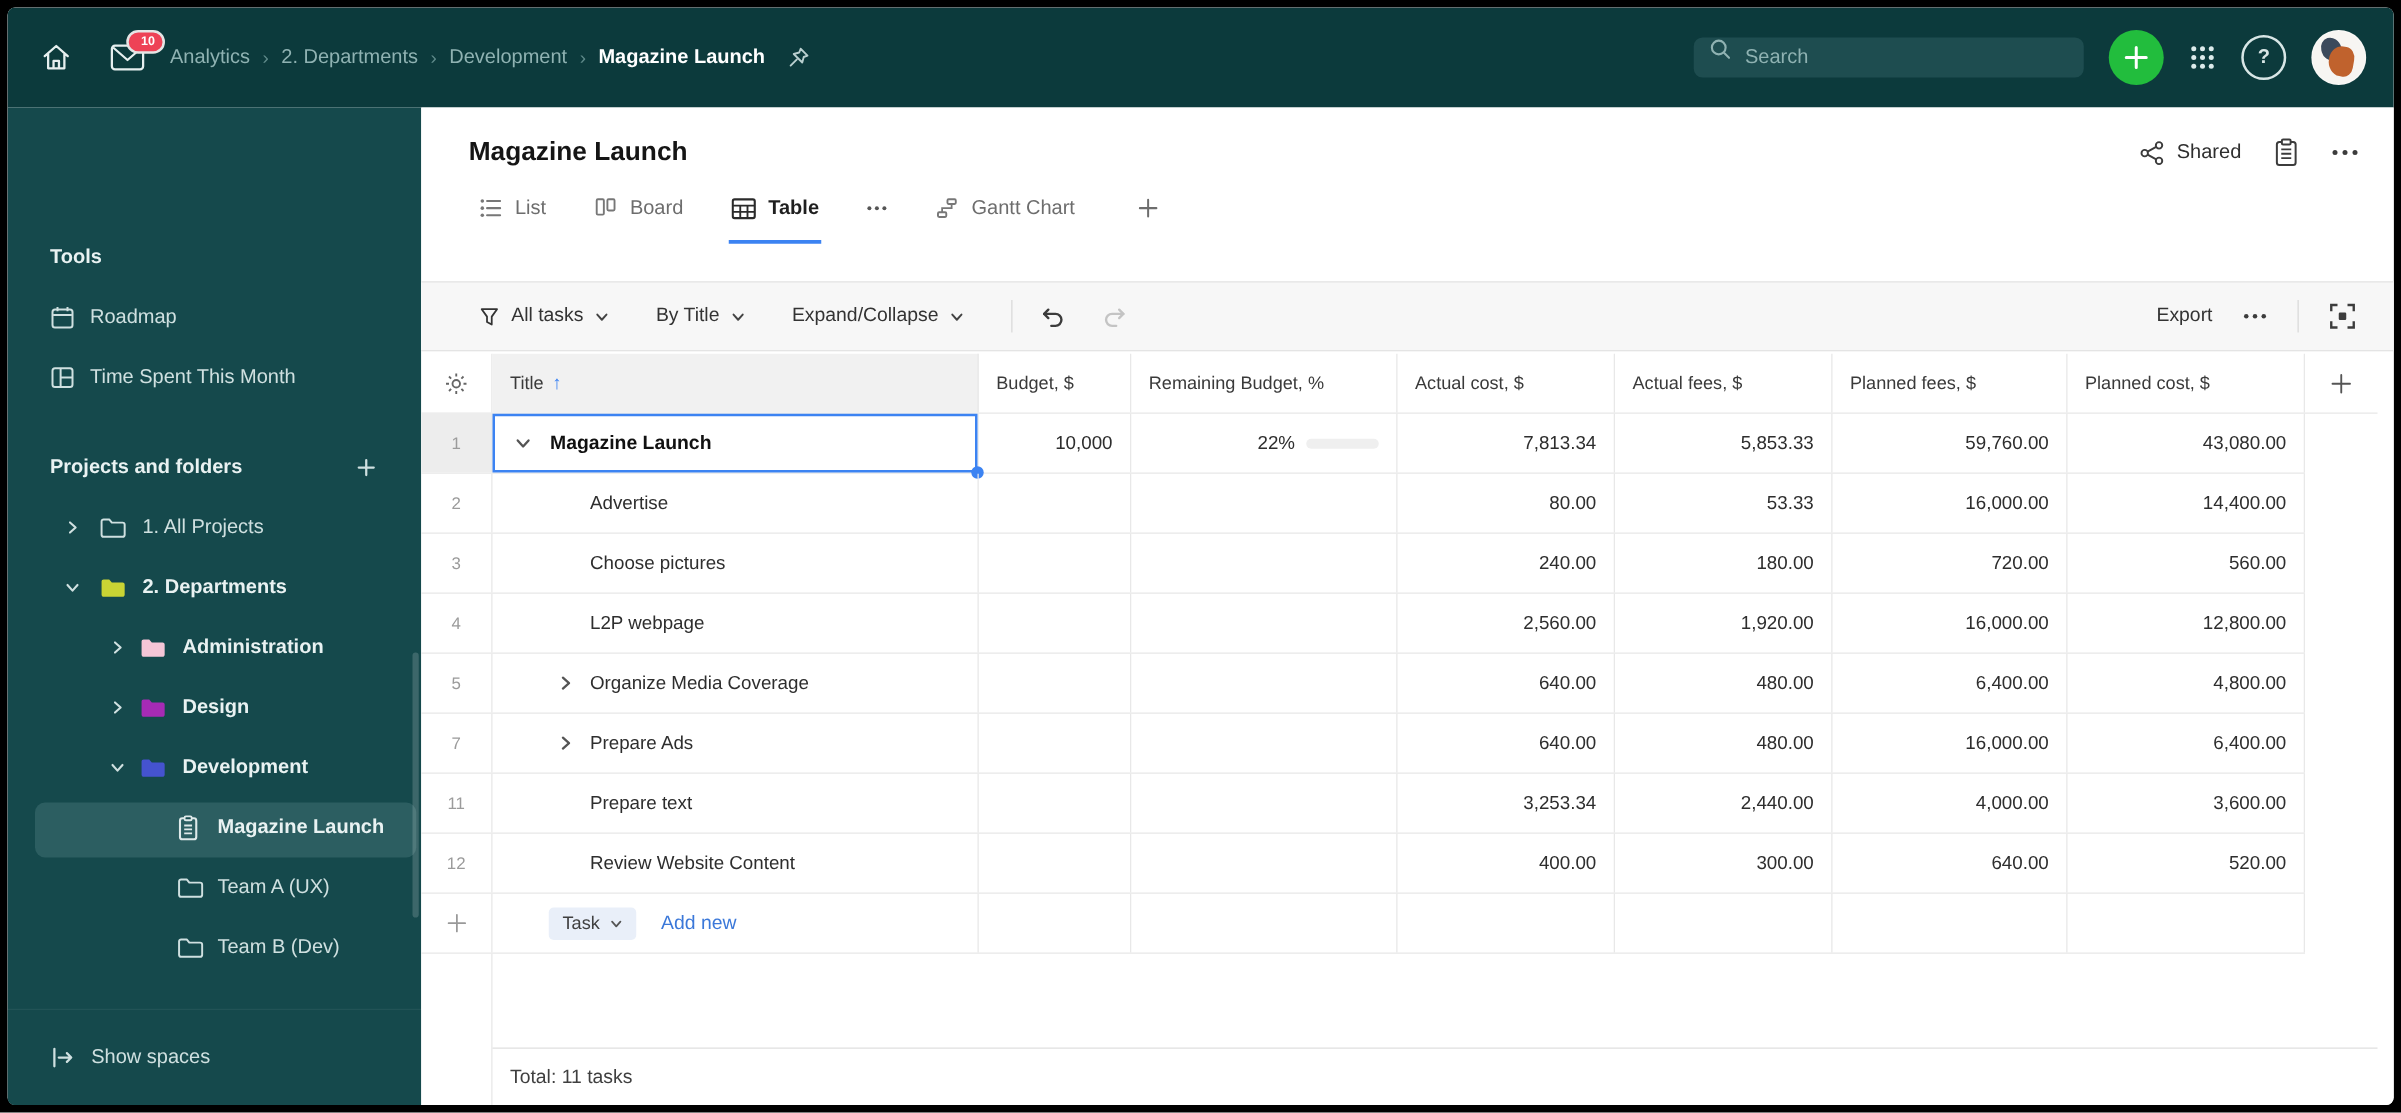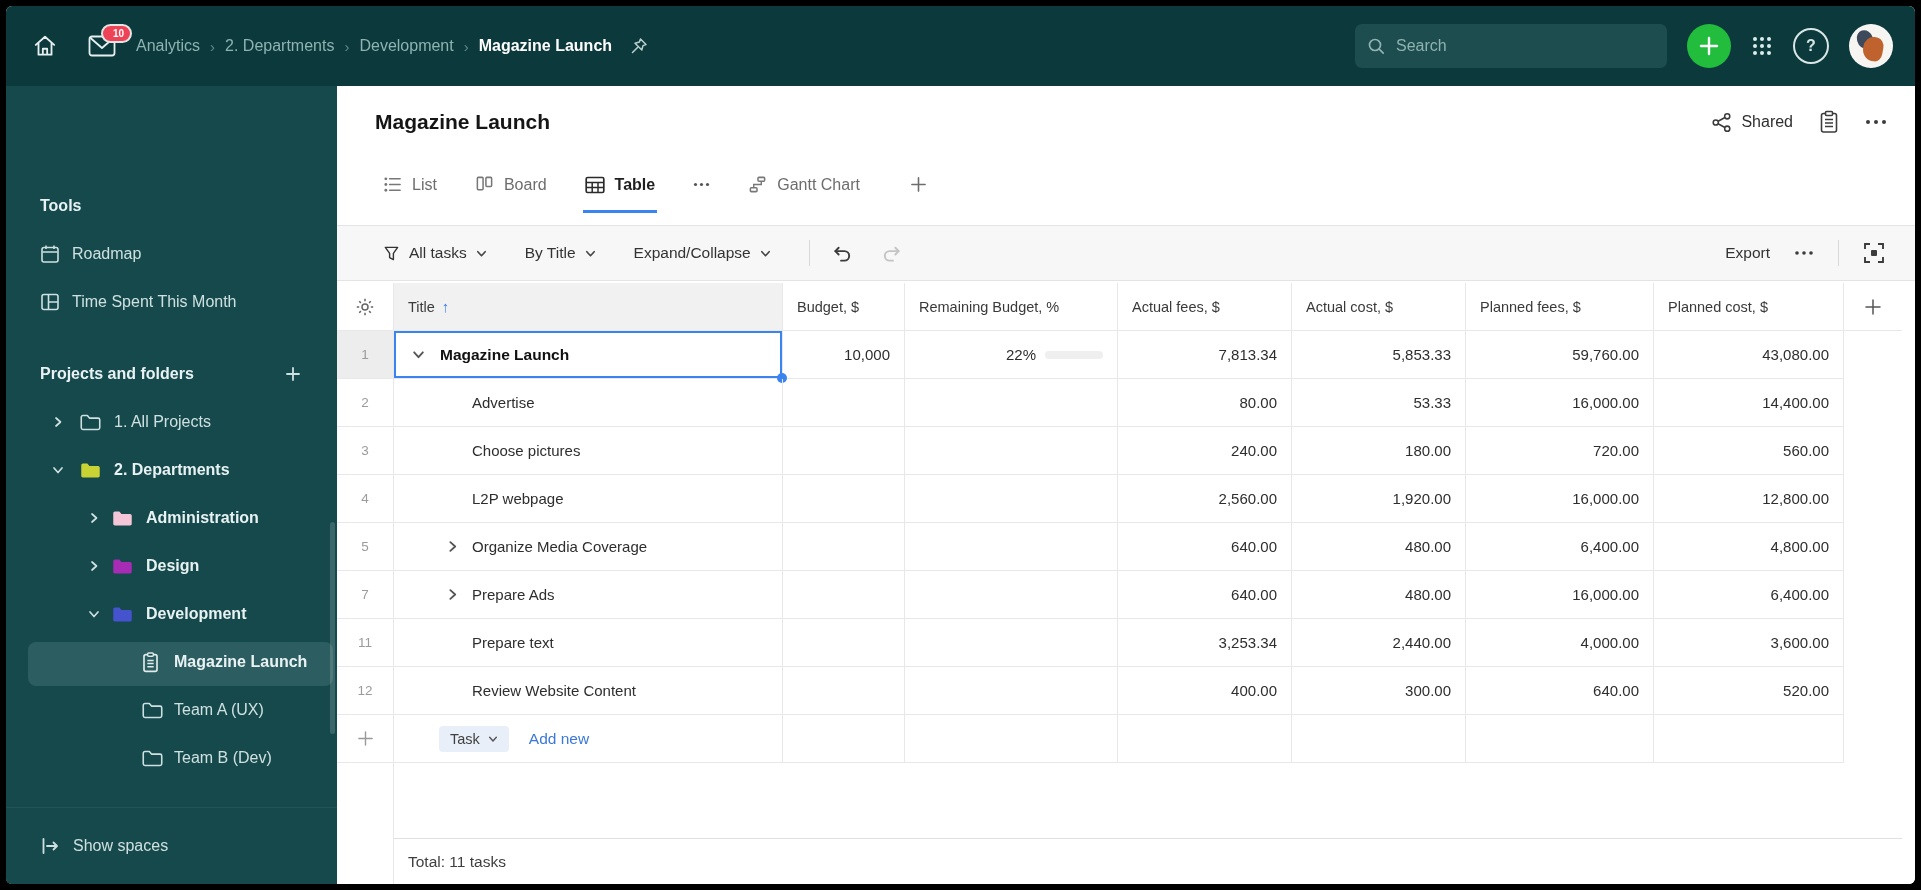--- a/index.html
+++ b/index.html
@@ -13,21 +13,21 @@
   
   .topbar{position:absolute;left:0;top:0;right:0;height:80px;background:#0c3a3c;display:flex;align-items:center;padding:0 22px 0 26px;gap:16px;box-sizing:border-box;}
   .tb-icon{display:flex;align-items:center;justify-content:center;flex:0 0 auto;cursor:pointer;}
   .mail-wrap{position:relative;margin-left:14px;margin-right:4px;}
   .badge{position:absolute;top:-11px;right:-16px;min-width:15px;padding:2px 6px;background:#ee4256;color:#fff;border-radius:11px;font-size:10px;font-weight:bold;text-align:right;border:2px solid #e5e5e5;}
   .crumbs{display:flex;align-items:center;gap:10px;font-size:16px;color:#8fb2b2;white-space:nowrap;}
   .crumb{cursor:pointer;}
   .crumb.current{color:#fff;font-weight:bold;}
   .crumb-sep{color:#5f8a8a;font-size:15px;}
   .tb-right{margin-left:auto;display:flex;align-items:center;gap:20px;}
-  .searchbox{width:312px;height:44px;background:#1e4d50;border-radius:7px;display:flex;align-items:center;padding:0 12px;gap:9px;box-sizing:border-box;}
+  .searchbox{width:312px;height:32px;background:#1e4d50;border-radius:7px;display:flex;padding:0 12px;gap:9px;box-sizing:border-box;}
   .searchbox input{flex:1;background:transparent;border:none;outline:none;color:#dcebeb;font-size:16px;font-family:inherit;}
   .searchbox input::placeholder{color:#8fb2b2;}
   .green-plus{width:44px;height:44px;border-radius:50%;background:#22bd3d;display:flex;align-items:center;justify-content:center;cursor:pointer;}
   .help-circle{width:32px;height:32px;border-radius:50%;border:2px solid #d8e6e6;color:#d8e6e6;display:flex;align-items:center;justify-content:center;font-size:16px;font-weight:bold;cursor:pointer;}
   .avatar{width:42px;height:42px;border-radius:50%;background:#f7f5f2;overflow:hidden;position:relative;cursor:pointer;border:1px solid rgba(255,255,255,.35);}
   .avatar .blob1{position:absolute;left:7px;top:5px;width:16px;height:18px;background:#3c4a5c;border-radius:50% 60% 40% 50%;transform:rotate(-15deg);}
   .avatar .blob2{position:absolute;left:13px;top:12px;width:20px;height:24px;background:#c0622d;border-radius:55% 45% 40% 60%;transform:rotate(10deg);}
 
   
   .sidebar{position:absolute;left:0;top:80px;width:331px;bottom:0;background:#15494c;overflow:hidden;}
@@ -42,21 +42,21 @@
   .sb-footer{position:absolute;left:0;right:0;top:722px;bottom:0;background:#15494c;box-shadow:0 -1px 0 rgba(255,255,255,.06);}
   .sb-footer .sb-row{top:18px;}
 
   
   .main{position:absolute;left:331px;top:80px;right:0;bottom:0;background:#fff;}
   .page-header{position:absolute;left:0;top:0;right:0;height:70px;}
   .page-title{position:absolute;left:38px;top:24px;font-size:21px;font-weight:bold;color:#151515;}
   .hdr-right{position:absolute;right:28px;top:24px;display:flex;align-items:center;gap:26px;color:#2f2f2f;font-size:16px;}
   .hdr-item{display:flex;align-items:center;gap:9px;cursor:pointer;}
 
-  .tabs{position:absolute;left:0;top:70px;right:0;height:57px;display:flex;align-items:stretch;padding-left:44px;gap:34px;}
+  .tabs{position:absolute;left:0;top:52px;right:0;height:57px;display:flex;align-items:stretch;padding-left:44px;gap:34px;}
   .tab{display:flex;align-items:center;gap:10px;color:#6d6d6d;font-size:16px;cursor:pointer;position:relative;padding:0 2px;}
   .tab.active{color:#1f1f1f;font-weight:bold;}
   .tab.active::after{content:"";position:absolute;left:0;right:0;bottom:0;height:3px;background:#3c83f2;}
   .tab-dots{display:flex;align-items:center;color:#555;cursor:pointer;padding:0 2px;}
   .tab-add{display:flex;align-items:center;margin-left:14px;cursor:pointer;}
 
   .toolbar{position:absolute;left:0;top:139px;right:0;height:56px;background:#f7f7f7;border-top:1px solid #e4e4e4;border-bottom:1px solid #e4e4e4;box-sizing:border-box;display:flex;align-items:center;padding:0 30px 0 46px;font-size:15.5px;color:#333;}
   .tool-group{display:flex;align-items:center;gap:9px;cursor:pointer;margin-right:38px;}
   .tb-divider{width:1px;height:26px;background:#d9d9d9;margin:0 20px 0 0;}
   .tool-right{margin-left:auto;display:flex;align-items:center;gap:24px;}
@@ -492,25 +492,25 @@
             <div class="cell c-title hcell">
               <span>Title</span>
               <span class="sort-arrow">↑</span>
             </div>
             <div class="cell c-budget hcell val">
               <span>Budget, $</span>
             </div>
             <div class="cell c-rem hcell val">
               <span>Remaining Budget, %</span>
             </div>
+            <div class="cell c-ac hcell val">
+              <span>Actual cost, $</span>
+            </div>
             <div class="cell c-af hcell val">
               <span>Actual fees, $</span>
-            </div>
-            <div class="cell c-ac hcell val">
-              <span>Actual cost, $</span>
             </div>
             <div class="cell c-pf hcell val">
               <span>Planned fees, $</span>
             </div>
             <div class="cell c-pc hcell val">
               <span>Planned cost, $</span>
             </div>
             <div class="cell c-plus">
               <svg width="18" height="18" viewBox="0 0 18 18">
                 <path d="M9 2 V16 M2 9 H16" stroke="#555" stroke-width="1.5" stroke-linecap="round"></path>

